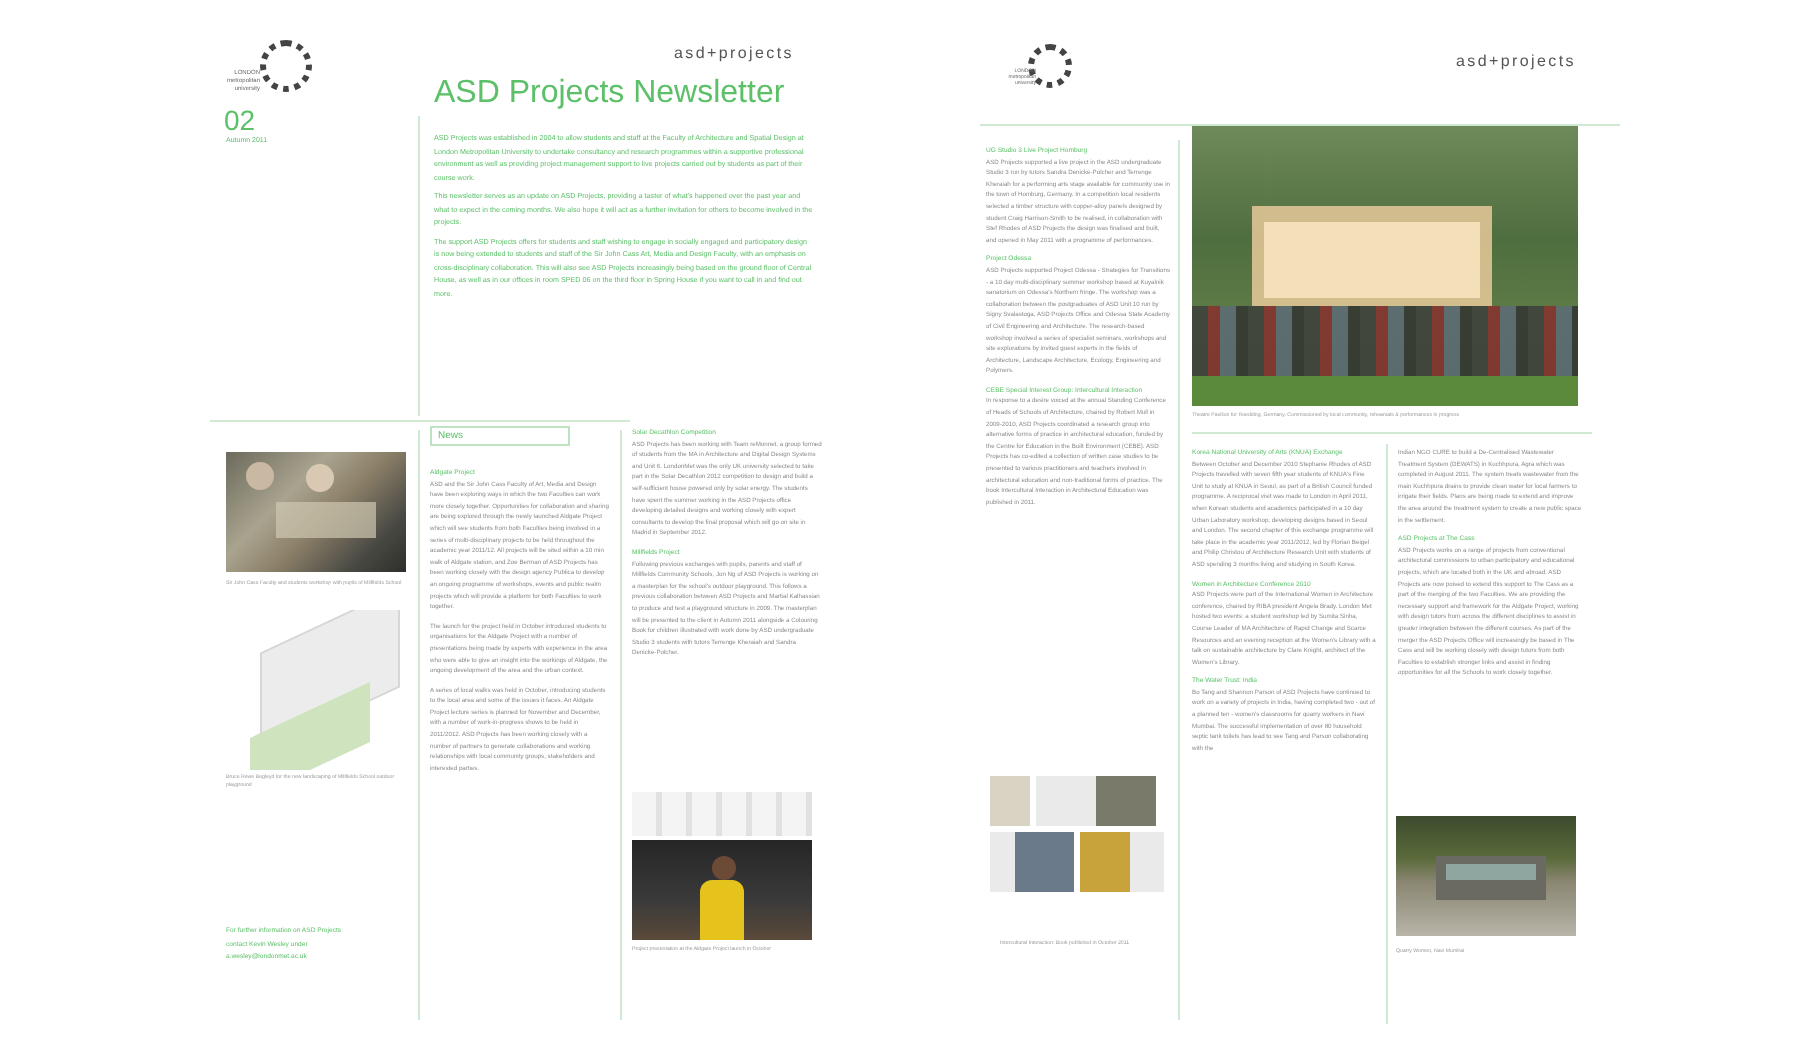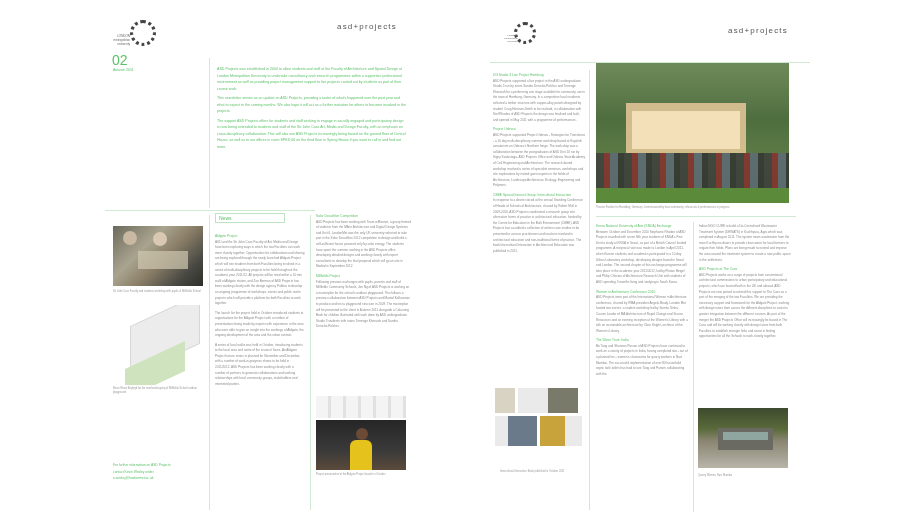--- a/index.html
+++ b/index.html
@@ -37,20 +37,21 @@
       <div>LONDON</div>
       <div>metropolitan</div>
       <div>university</div>
     </div>
   </div>
   <div class="asd-logo" style="left:237px;top:22px;">asd+projects</div>
 
   <div class="issue" style="left:12px;top:52px;">02</div>
   <div class="date" style="left:13px;top:68px;">Autumn 2011</div>
 
+  <div class="title" style="left:117px;top:38px;">ASD Projects Newsletter</div>
 
   <div class="vline" style="left:109px;top:58px;height:150px;"></div>
   <div class="intro" style="left:117px;top:66px;width:190px;">
     <p>ASD Projects was established in 2004 to allow students and staff at the Faculty of Architecture and Spatial Design at London Metropolitan University to undertake consultancy and research programmes within a supportive professional environment as well as providing project management support to live projects carried out by students as part of their course work.</p>
     <p>This newsletter serves as an update on ASD Projects, providing a taster of what's happened over the past year and what to expect in the coming months. We also hope it will act as a further invitation for others to become involved in the projects.</p>
     <p>The support ASD Projects offers for students and staff wishing to engage in socially engaged and participatory design is now being extended to students and staff of the Sir John Cass Art, Media and Design Faculty, with an emphasis on cross-disciplinary collaboration. This will also see ASD Projects increasingly being based on the ground floor of Central House, as well as in our offices in room SPED 06 on the third floor in Spring House if you want to call in and find out more.</p>
   </div>
 
   <div class="hline" style="left:5px;top:210px;width:210px;"></div>
 

